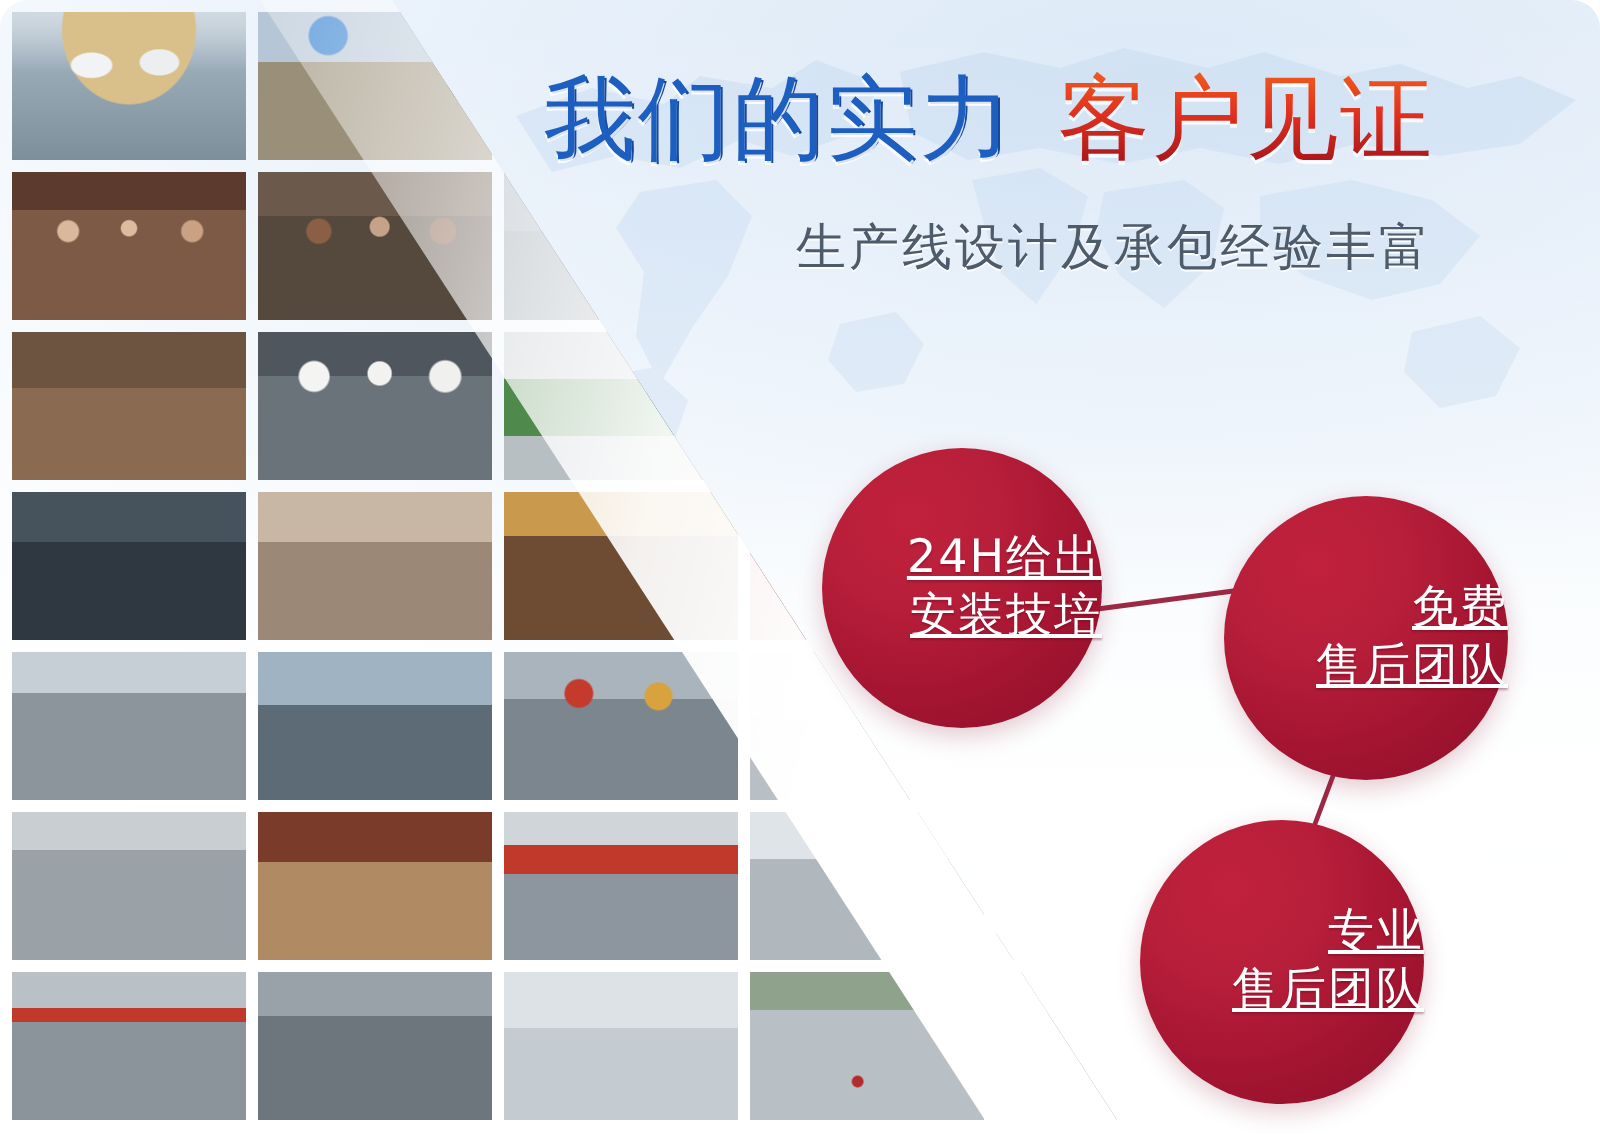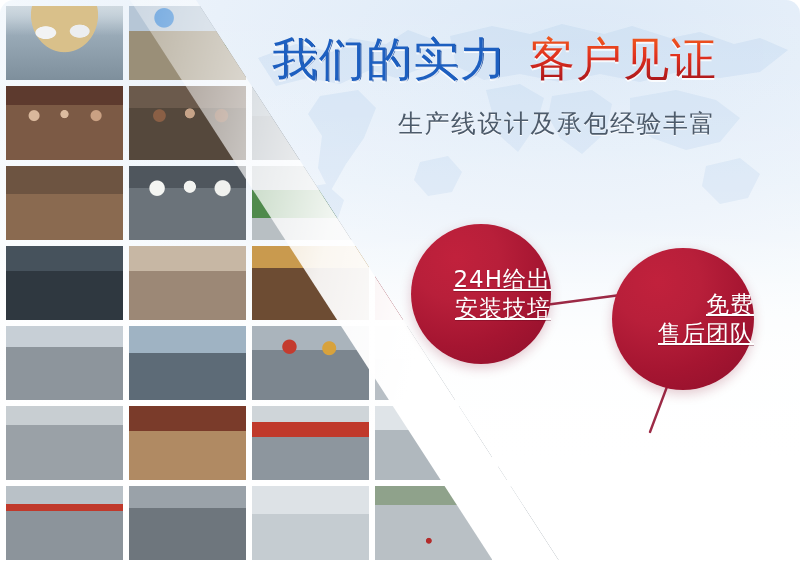--- a/index.html
+++ b/index.html
@@ -412,14 +412,18 @@
   </div>
 
   <div class="bubble" id="bubble-1">
     <span>24H给出</span>
     <span>安装技培</span>
   </div>
   <div class="bubble" id="bubble-2">
     <span>免费</span>
     <span>售后团队</span>
   </div>
+  <div class="bubble" id="bubble-3">
+    <span>专业</span>
+    <span>售后团队</span>
+  </div>
 
 </div>
 
 </body></html>

